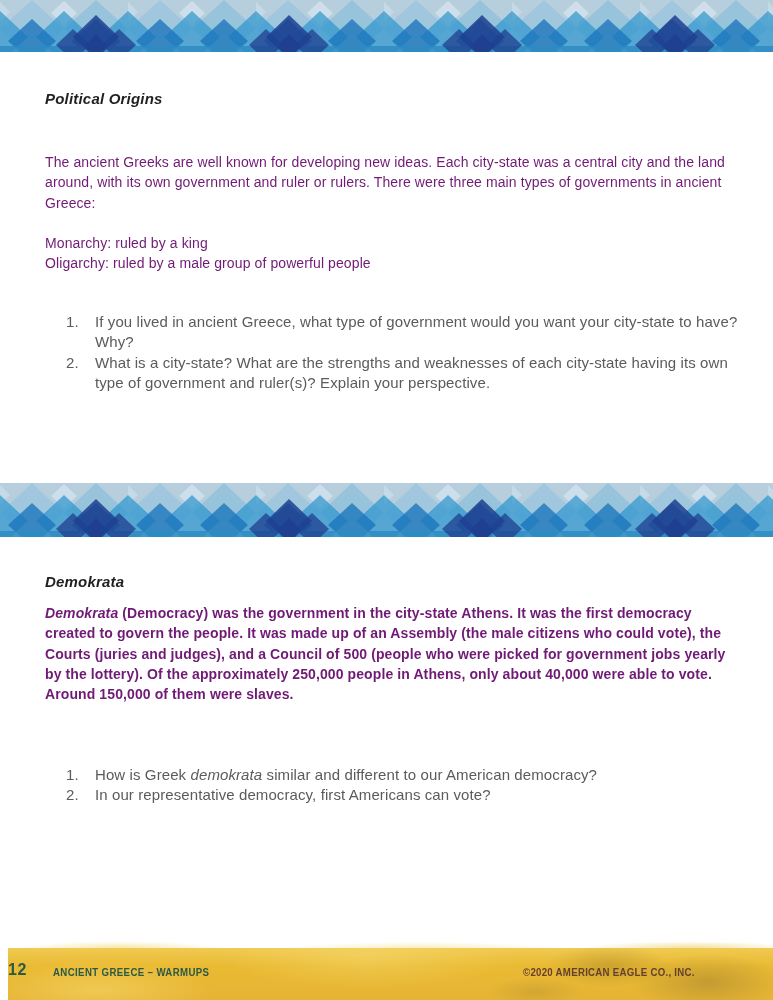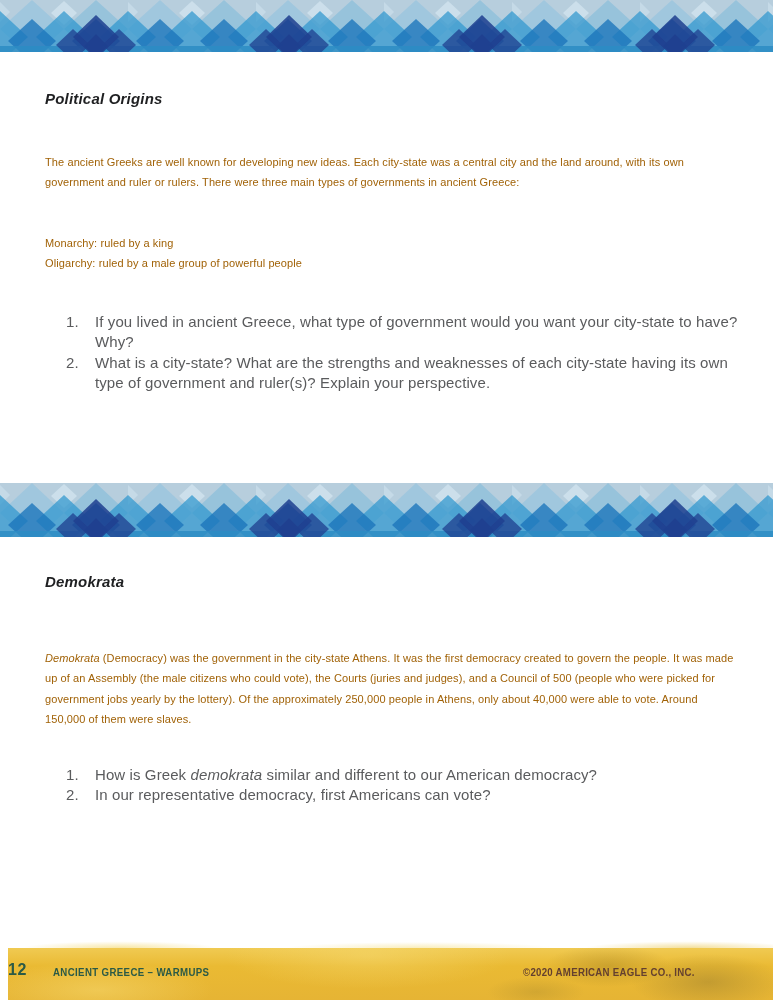--- a/index.html
+++ b/index.html
@@ -18,26 +18,26 @@
   .h1 {
     position: absolute; left: 45px;
     font-size: 15px; font-weight: 700; color: #1f2022;
     line-height: 16px; letter-spacing: 0.2px; font-style: italic;
   }
   #heading1 { top: 91px; }
   #heading2 { top: 574px; font-style: italic; }
 
   .body-text {
     position: absolute; left: 45px;
-    font-size: 11px; line-height: 20.3px; color: #a16207;
+    font-size: 14px; line-height: 20.3px; color: #701a75;
     letter-spacing: 0.1px;
   }
   #para1 { top: 152px; width: 692px; }
   #gov-list { top: 233px; width: 692px; }
-  #para2 { top: 648px; width: 694px; }
+  #para2 { top: 603px; width: 694px; font-weight: bold; }
 
   .q-list { position: absolute; left: 45px; width: 706px; }
   #q-list-1 { top: 312px; }
   #q-list-2 { top: 765px; }
   .q-row { display: flex; font-size: 15px; line-height: 20.3px; color: #5a5b5d; letter-spacing: 0.1px; }
   .q-num { width: 50px; flex: 0 0 50px; padding-left: 21px; box-sizing: border-box; }
   .q-text { flex: 1; }
   .it { font-style: italic; }
 
   .footer-wash {

